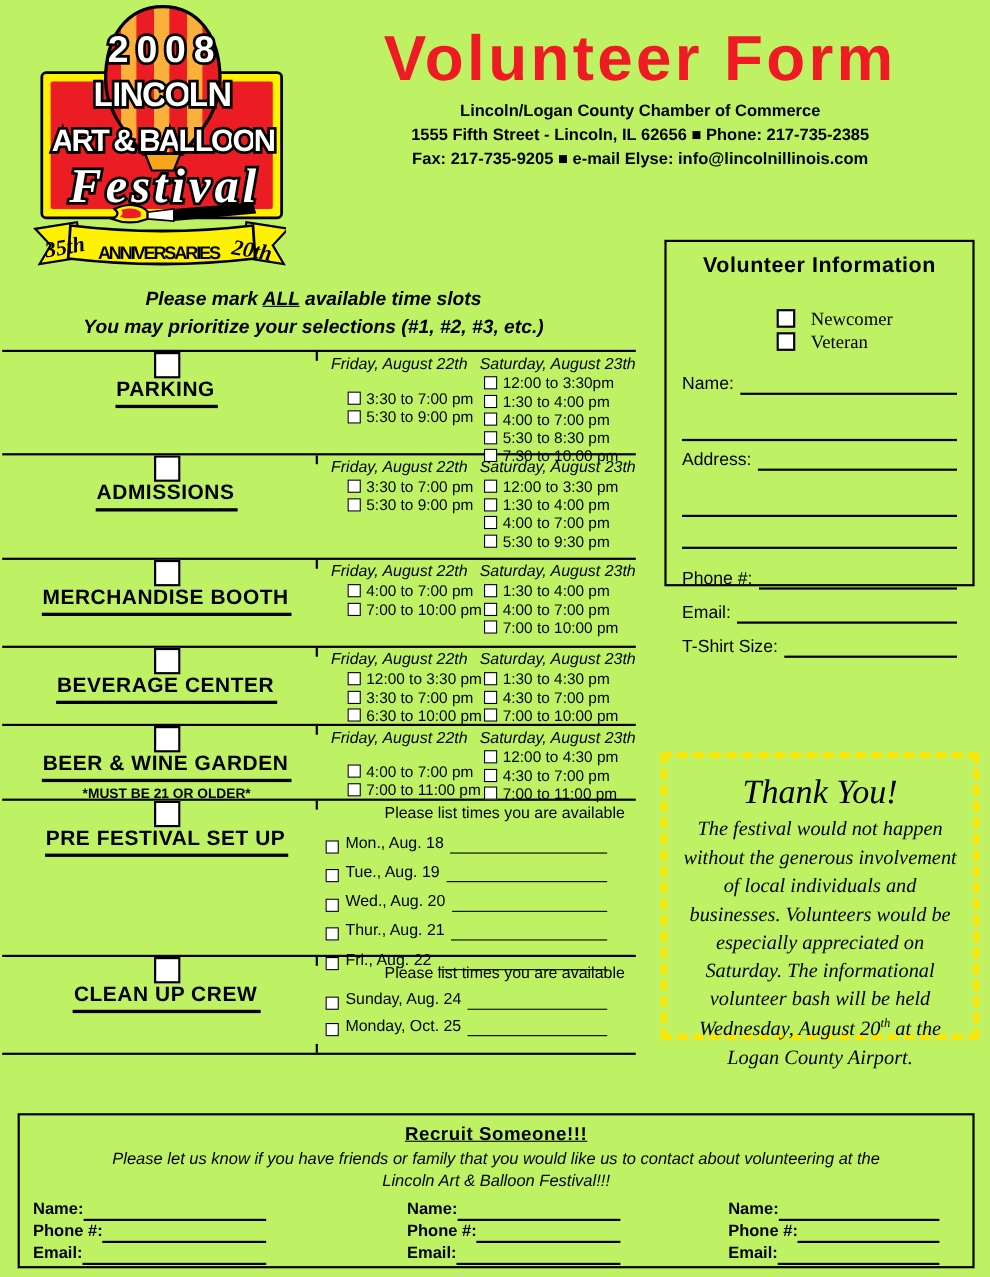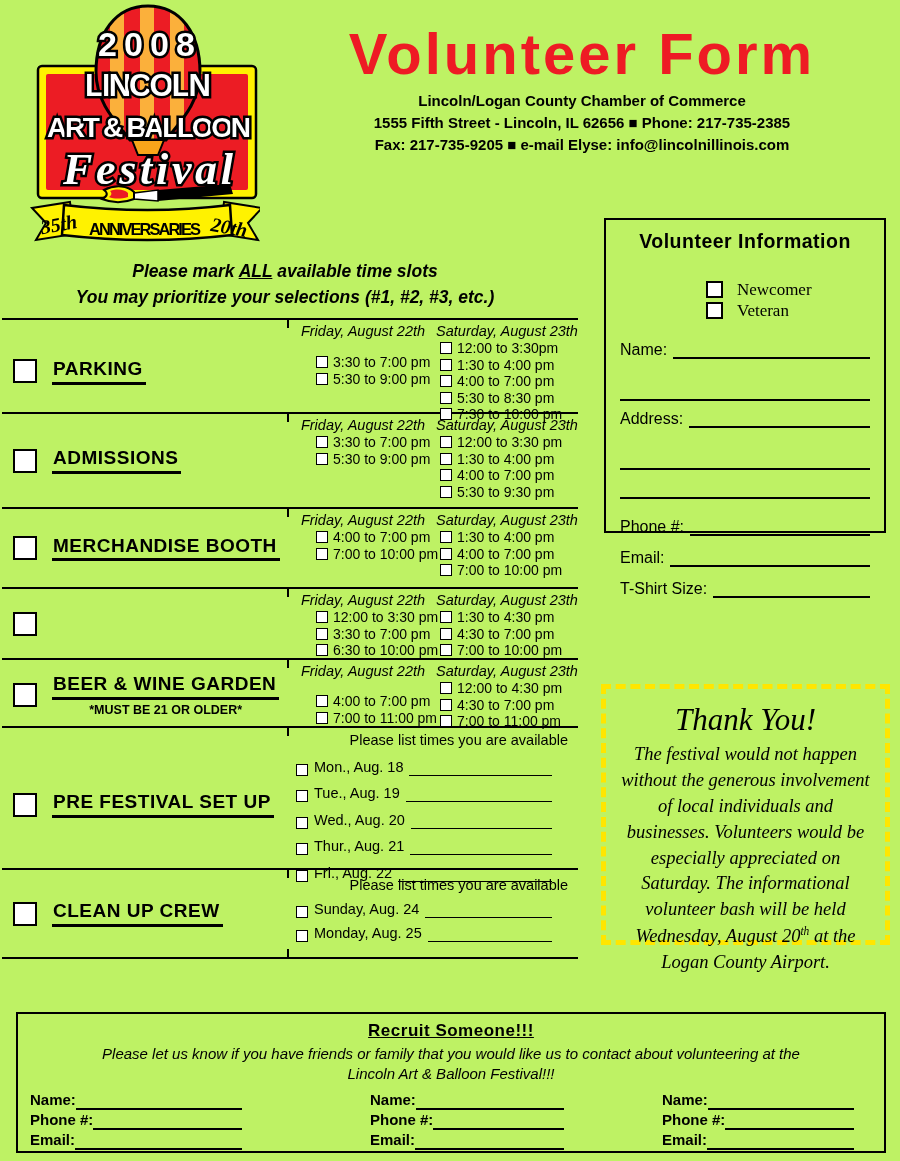--- a/index.html
+++ b/index.html
@@ -20,21 +20,21 @@
   
   .schedule{position:absolute;left:2px;top:318px;width:576px;
             border-top:2px solid #000;border-bottom:2px solid #000;}
   .schedule::after{content:"";position:absolute;left:285px;bottom:0;width:2px;height:8px;background:#000;}
   .srow{display:grid;grid-template-columns:288px 146px 142px;position:relative;border-bottom:2px solid #000;}
   .srow:last-child{border-bottom:none;}
   .srow::before{content:"";position:absolute;left:285px;top:0;width:2px;height:8px;background:#000;}
   .srow.r0{height:92px}.srow.r1{height:93px}.srow.r2{height:78px}.srow.r3{height:69px}
   .srow.r4{height:66px}.srow.r5{height:140px}.srow.r6{height:87px}
 
-  .cell-label{display:flex;align-items:center;gap:15px;padding-left:11px;}
+  .cell-label{display:flex;align-items:center;padding-left:11px;flex-direction:column;}
   .big-box{width:20px;height:20px;border:2.5px solid #000;flex:none;background:#fff;}
   .lab-wrap{display:flex;flex-direction:column;align-items:center;}
   .pos-label{font-weight:bold;font-size:19px;letter-spacing:0.5px;line-height:1.15;
              border-bottom:3px solid #000;padding:0 3px 2px 1px;white-space:nowrap;}
   .pos-sub{font-weight:bold;font-size:12.5px;margin-top:3px;white-space:nowrap;}
 
   .cell-day{padding-top:3px;font-size:14px;}
   .day-head{font-size:14.5px;text-align:center;white-space:nowrap;line-height:17px;font-style:italic;}
   .slot{display:flex;align-items:center;gap:5px;line-height:16.5px;white-space:nowrap;}
   .fri .slot{padding-left:26px;}
@@ -283,20 +283,23 @@
             <div class="slot">
        <span class="cb"></span>
        <span>7:00 to 10:00 pm</span>
             </div>
           </div>
         </div>
       </div>
       <div class="srow r3">
         <div class="cell-label">
       <span class="big-box"></span>
+      <span class="lab-wrap">
+        <span class="pos-label">BEVERAGE CENTER</span>
+          </span>
         </div>
         <div class="cell-day fri">
     <div class="day-head">Friday, August 22th</div>
     <div class="slots">
             <div class="slot">
        <span class="cb"></span>
        <span>12:00 to 3:30 pm</span>
             </div>
             <div class="slot">
        <span class="cb"></span>
@@ -410,21 +413,21 @@
         </div>
         <div class="cell-list">
       <div class="list-head">Please list times you are available</div>
           <div class="list-item">
         <span class="cb"></span>
         <span class="li-label">Sunday, Aug. 24</span>
         <span class="wline"></span>
           </div>
           <div class="list-item">
         <span class="cb"></span>
-        <span class="li-label">Monday, Aug. 25</span>
+        <span class="li-label">Monday, Oct. 25</span>
         <span class="wline"></span>
           </div>
         </div>
       </div>
     </div>
 
   <div class="vol-info">
     <div class="vi-title">Volunteer Information</div>
     <div class="vi-checks">
       <div class="vi-check">

